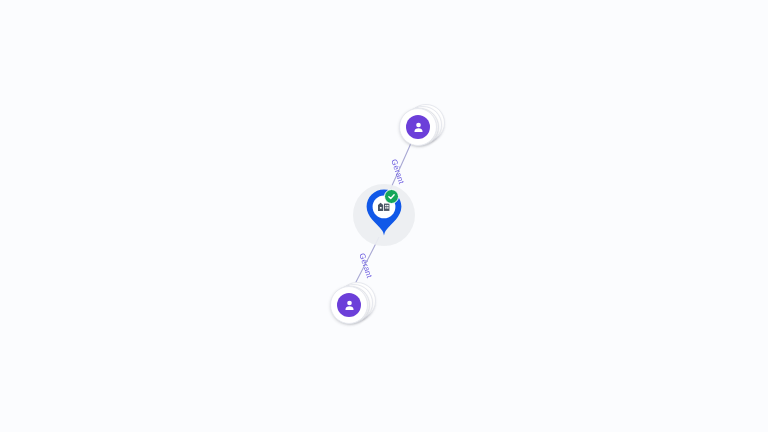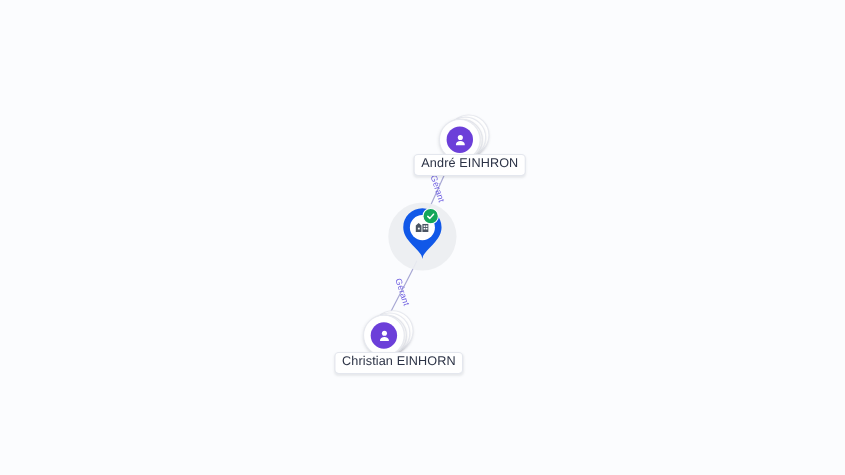--- a/index.html
+++ b/index.html
@@ -177,21 +177,20 @@
     <div class="stack-ring r1"></div>
     <div class="avatar-outer">
       <div class="avatar-disc">
         <svg width="15" height="15" viewBox="0 0 24 24" fill="#ffffff">
           <circle cx="12" cy="8" r="3.7"></circle>
           <path d="M12 13.2c-3.6 0-6.4 2.1-6.4 4.6v1.4h12.8v-1.4c0-2.5-2.8-4.6-6.4-4.6z"></path>
         </svg>
       </div>
     </div>
   </div>
-  <div class="name-label" style="left:376px; top:140px;">André EINHRON</div>
 
   <div class="company-node" style="left:353px; top:184px;">
     <div class="pin-halo"></div>
     <div class="pin-wrap">
       <svg width="40" height="52" viewBox="0 0 40 52">
         <path d="M20 1.4C10.4 1.4 2.6 9.1 2.6 18.6c0 5.1 2.4 9.2 5.7 13.1 3.3 3.9 7.4 7.3 10 11.1 0.9 1.3 1.2 2.4 1.7 4.6 0.5-2.2 0.8-3.3 1.7-4.6 2.6-3.8 6.7-7.2 10-11.1 3.3-3.9 5.7-8 5.7-13.1C37.4 9.1 29.6 1.4 20 1.4z" fill="#1158e8"></path>
         <circle cx="20" cy="18.9" r="11.4" fill="#ffffff"></circle>
         <g fill="#4b5563">
           <path d="M14.0 22.9 h5.2 v-5.9 l-2.6-2.2 -2.6 2.2 z"></path>
           <rect x="20.0" y="15.6" width="5.4" height="7.3"></rect>
@@ -216,15 +215,14 @@
     <div class="stack-ring r1"></div>
     <div class="avatar-outer">
       <div class="avatar-disc">
         <svg width="15" height="15" viewBox="0 0 24 24" fill="#ffffff">
           <circle cx="12" cy="8" r="3.7"></circle>
           <path d="M12 13.2c-3.6 0-6.4 2.1-6.4 4.6v1.4h12.8v-1.4c0-2.5-2.8-4.6-6.4-4.6z"></path>
         </svg>
       </div>
     </div>
   </div>
-  <div class="name-label" style="left:304px; top:320px;">Christian EINHORN</div>
 
 </div>
 
 </body></html>

